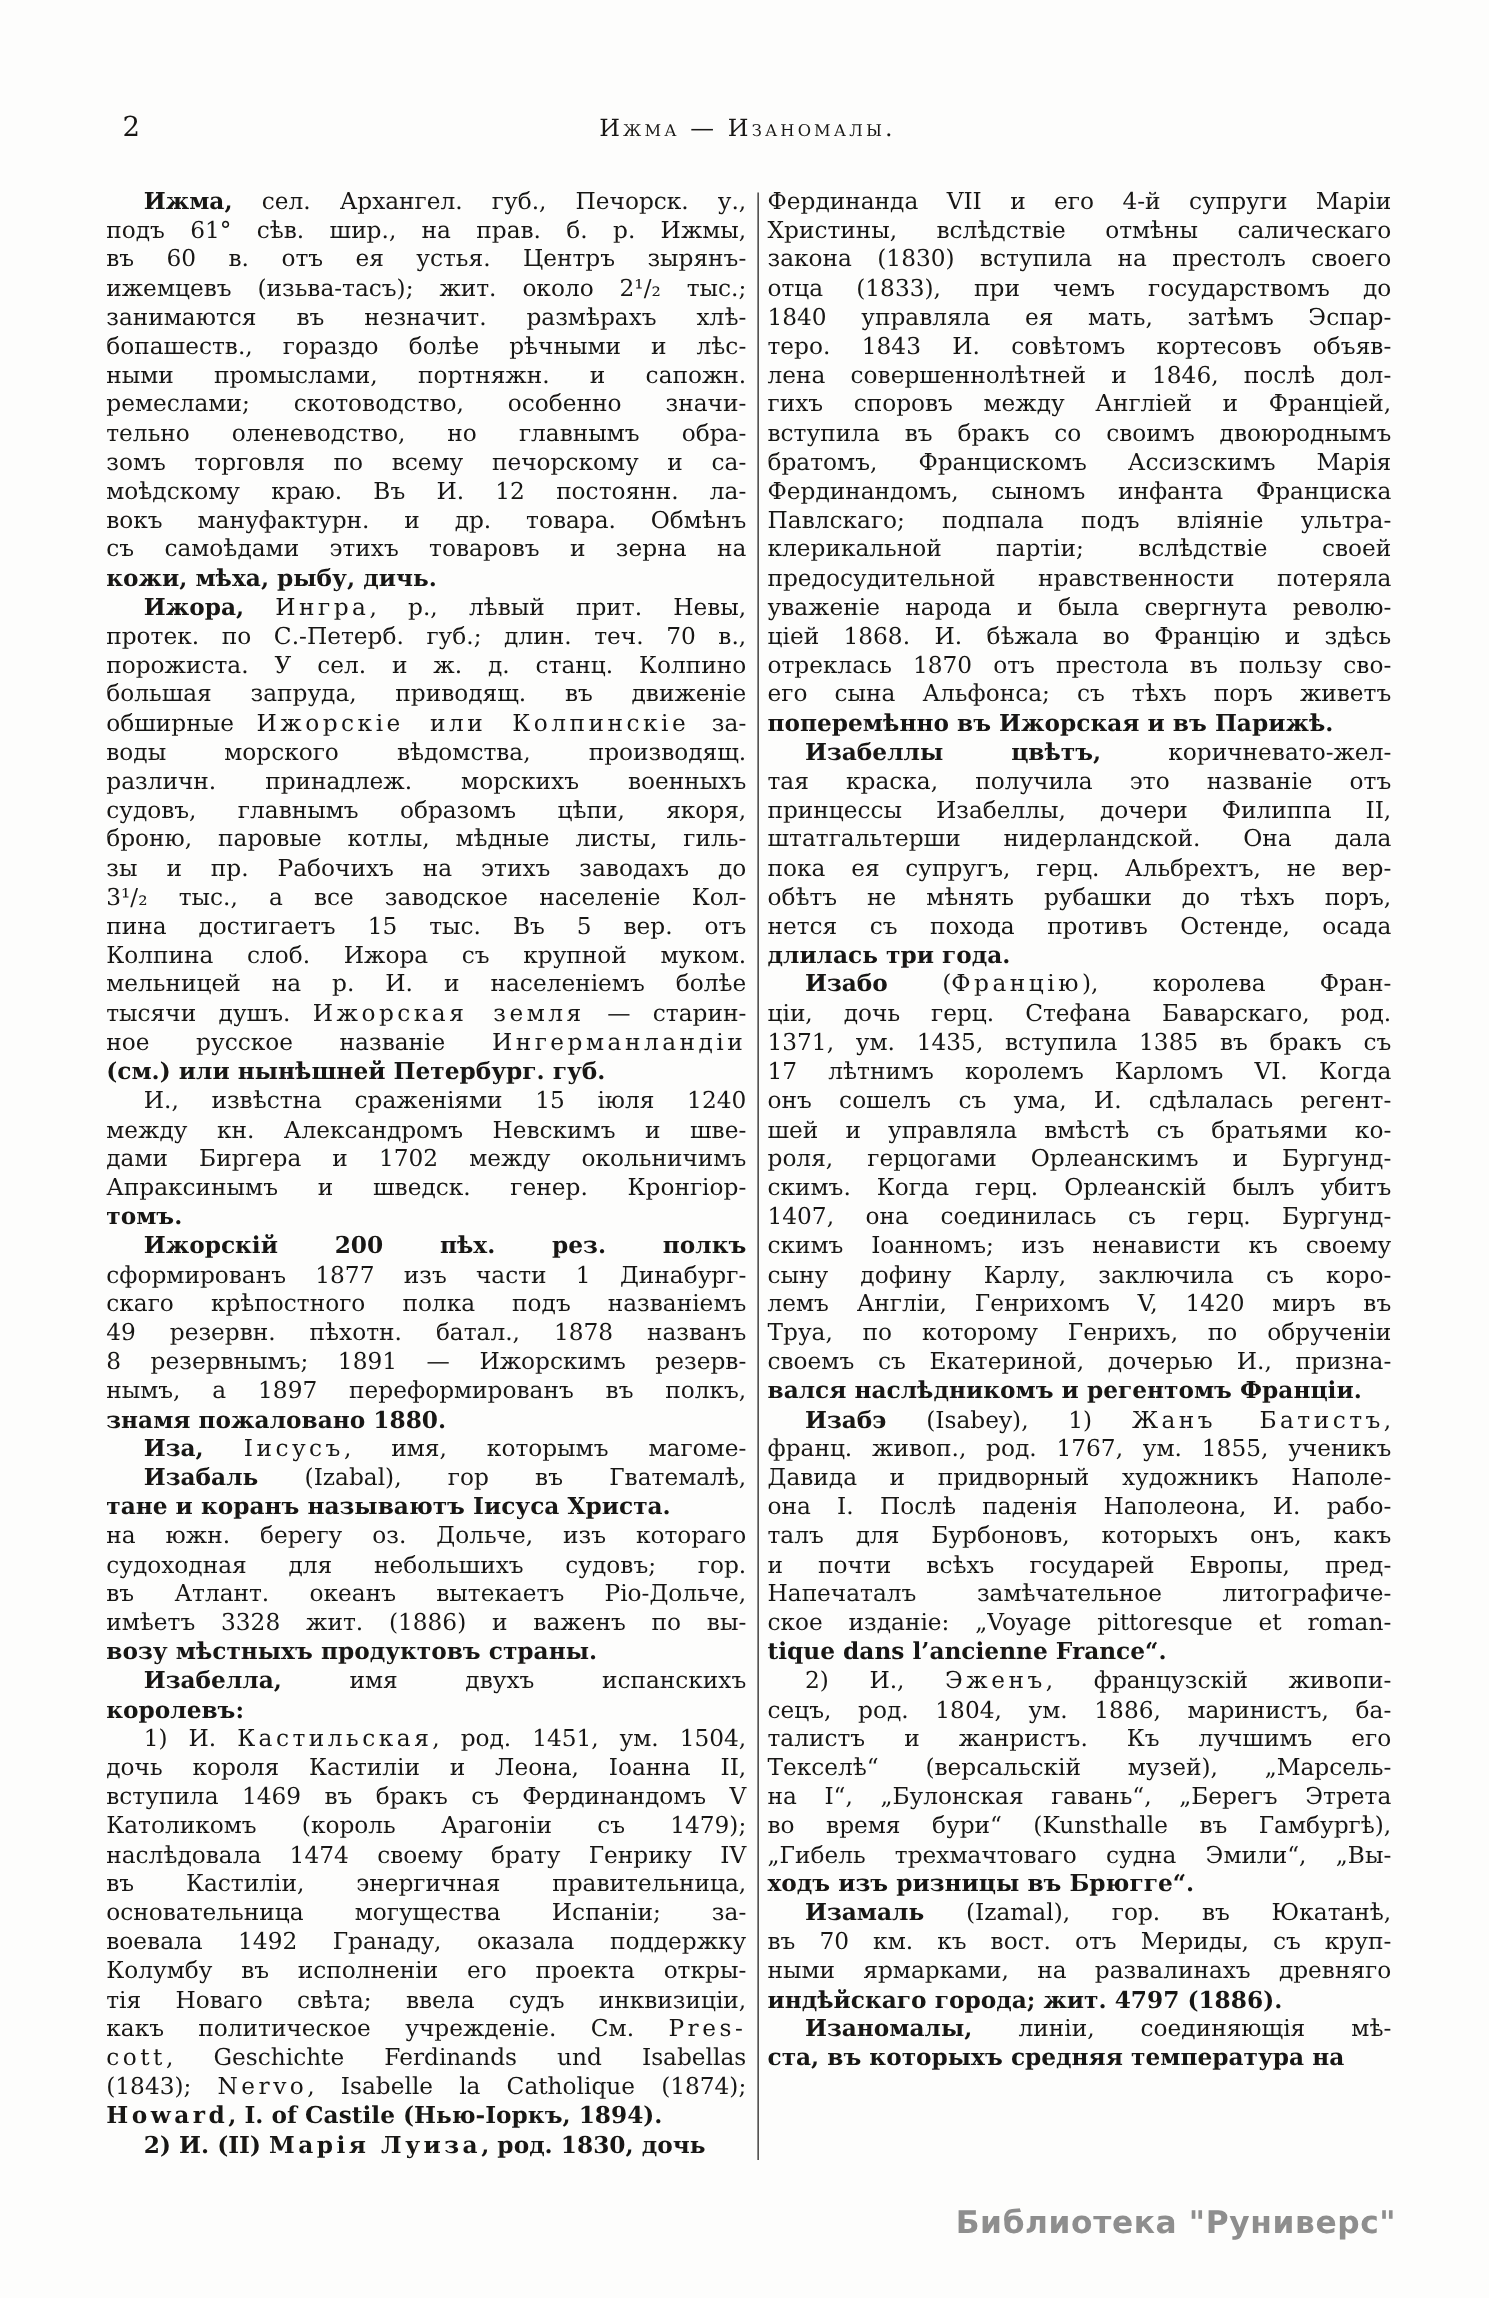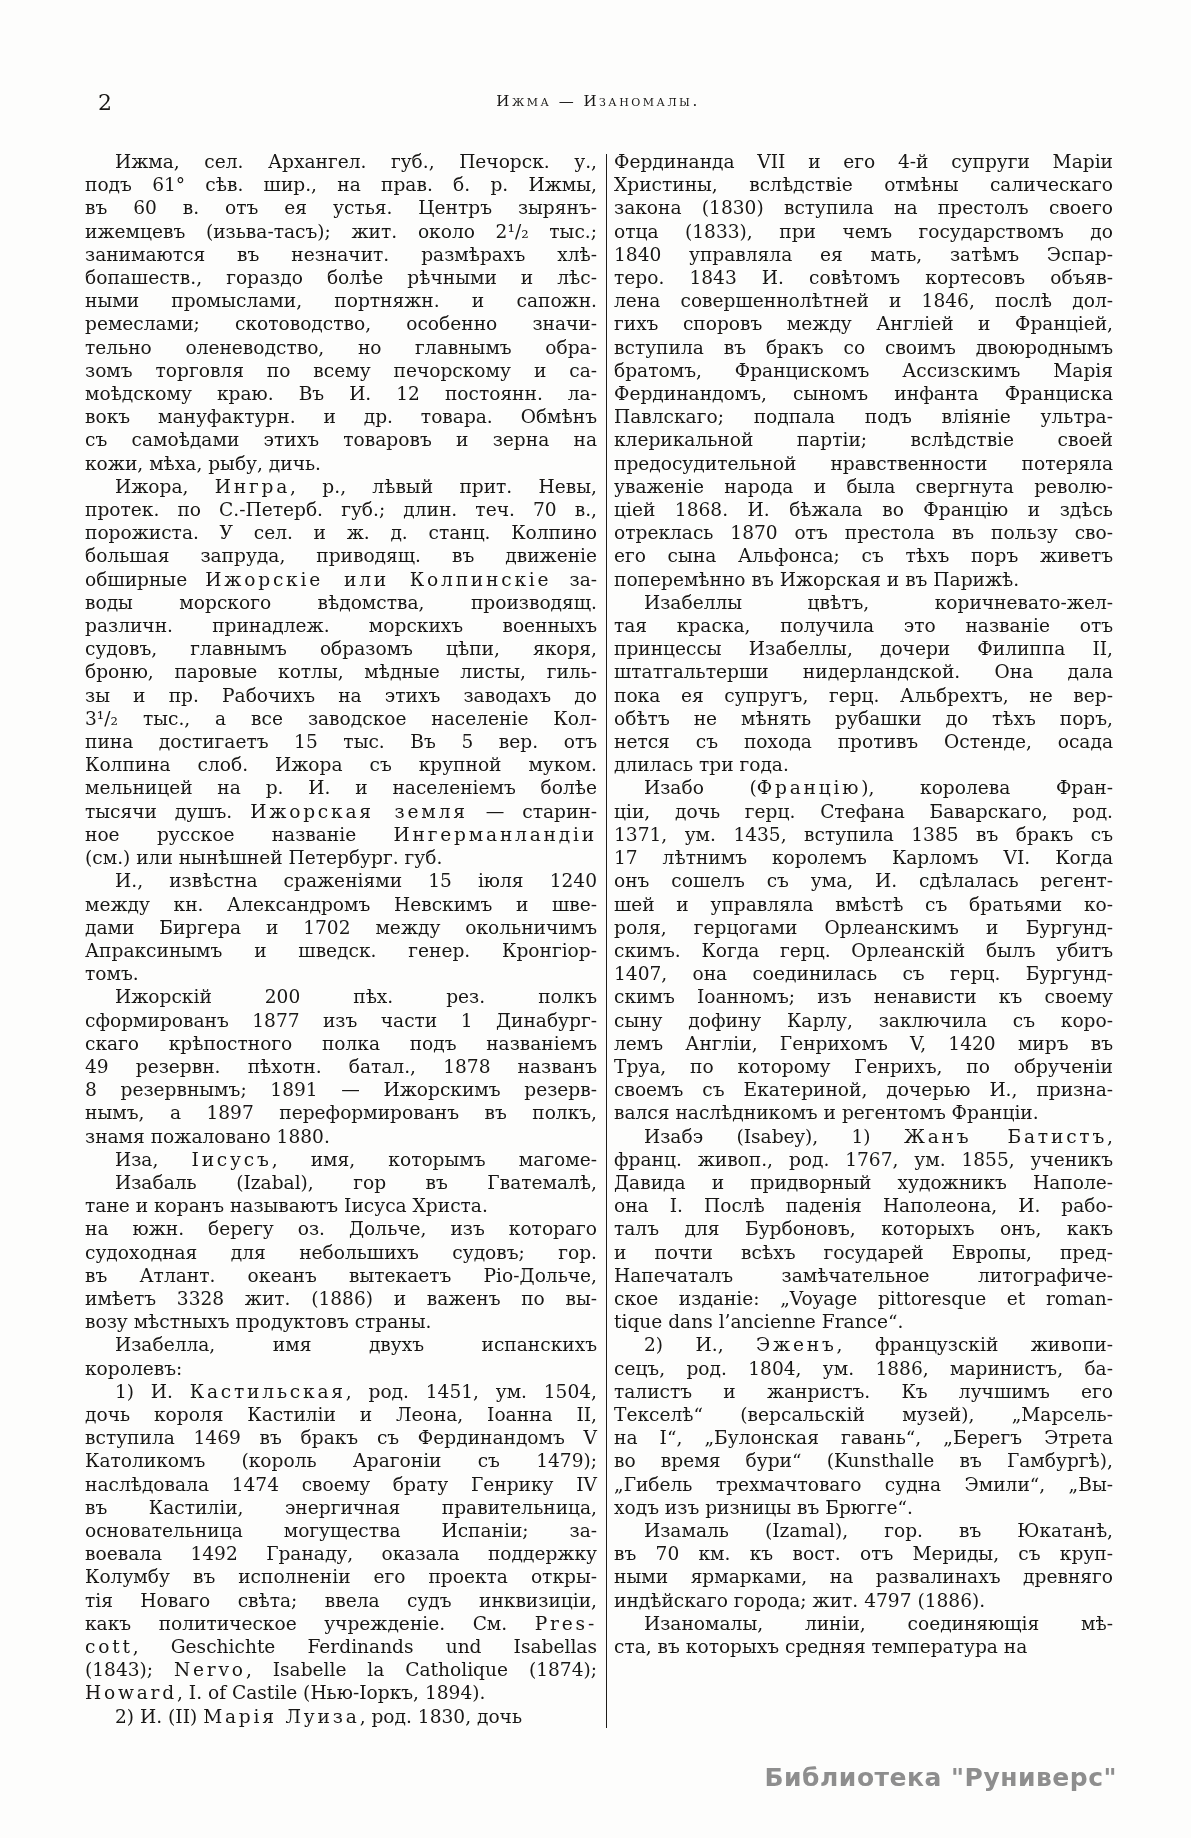--- a/index.html
+++ b/index.html
@@ -7,37 +7,37 @@
     width:1191px;height:1838px;
     background:#fdfdfc;
     font-family:"DejaVu Serif", serif;
     color:#181715;
     -webkit-font-smoothing:antialiased;
   }
   .page{position:relative;width:1191px;height:1838px;overflow:hidden;background:#fdfdfc;}
   .pagenum{position:absolute;top:90px;left:98px;font-size:22px;}
   .runtitle{
     position:absolute;top:92px;left:85px;width:1026px;
-    text-align:center;font-size:15px;font-variant:small-caps;
+    text-align:center;font-size:19px;font-variant:small-caps;
     letter-spacing:2.5px;
   }
   .cols{position:absolute;top:150px;left:85px;display:flex;}
   .col{width:512px;}
   .col.right{width:499px;}
   .divider{
     width:0;border-left:1.6px solid #1f1d1a;
     margin:4px 7px 0 9px;align-self:stretch;
   }
   .line{
     font-size:18.6px;line-height:23.2px;
     text-align:justify;text-align-last:justify;
   }
-  .line.last{text-align-last:left;}
+  .line.last{text-align-last:left;font-weight:bold;}
   .line.ind{text-indent:30px;}
-  .b{font-weight:normal;}
+  .b{font-weight:bold;}
   .sp{letter-spacing:2.8px;}
   .watermark{
     position:absolute;top:1763px;right:74px;
     font-family:"DejaVu Sans", sans-serif;
     font-weight:bold;font-size:25px;color:#8e8e8e;letter-spacing:.5px;
   }
 </style>
 </head>
 <body>
 

